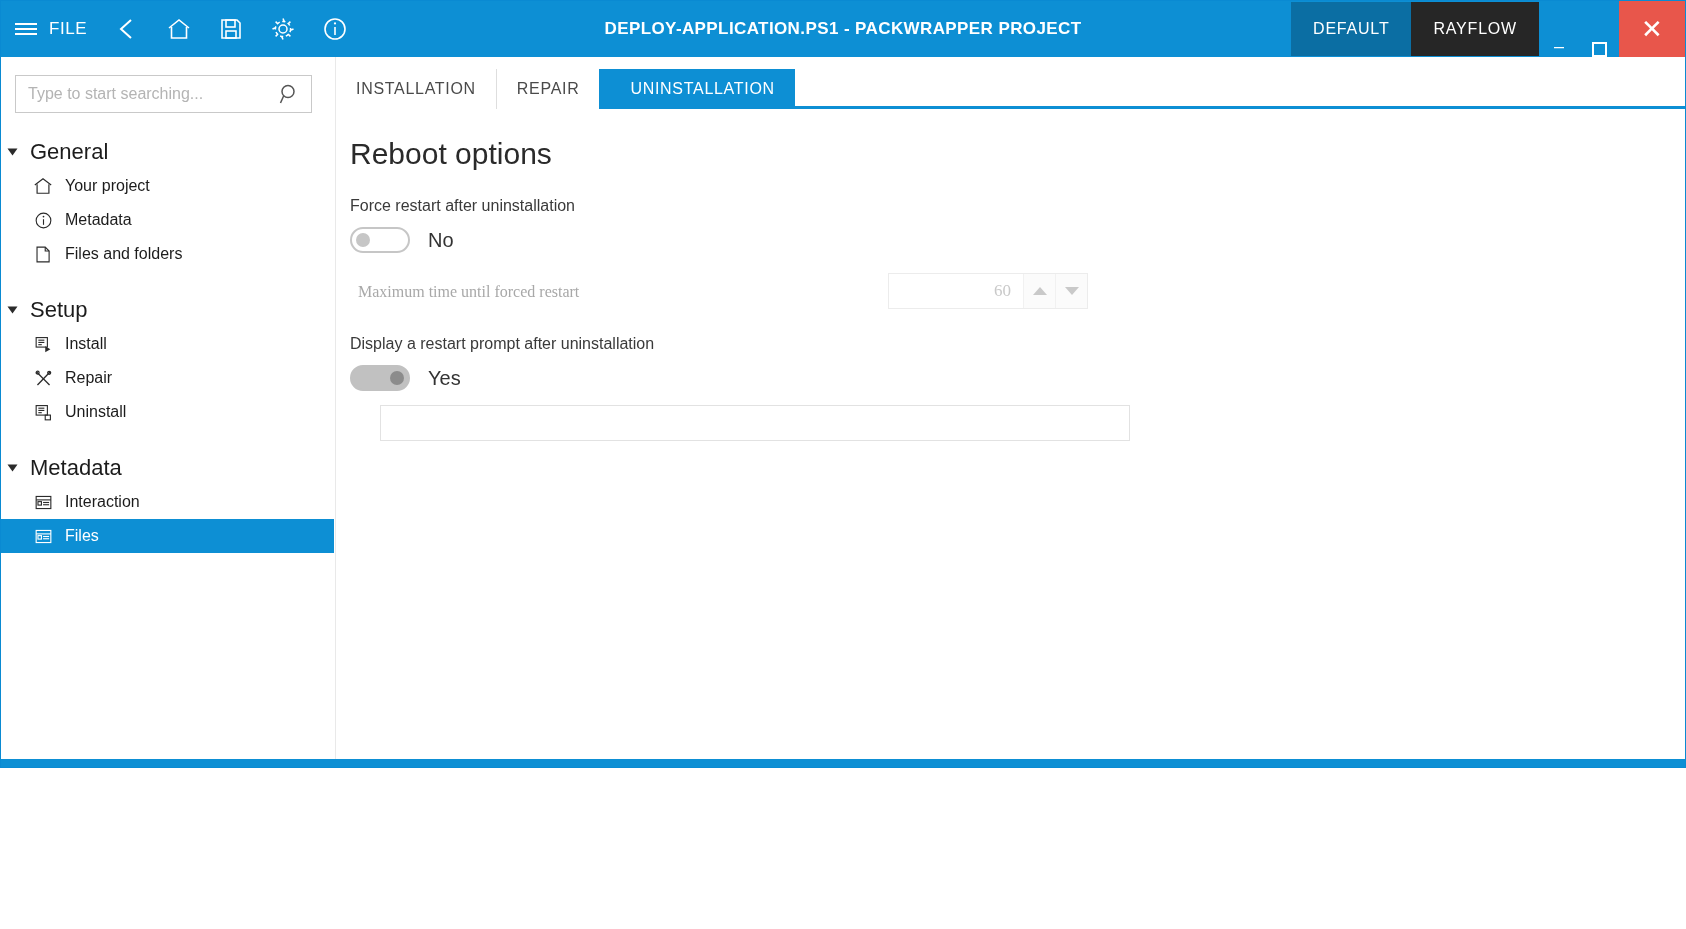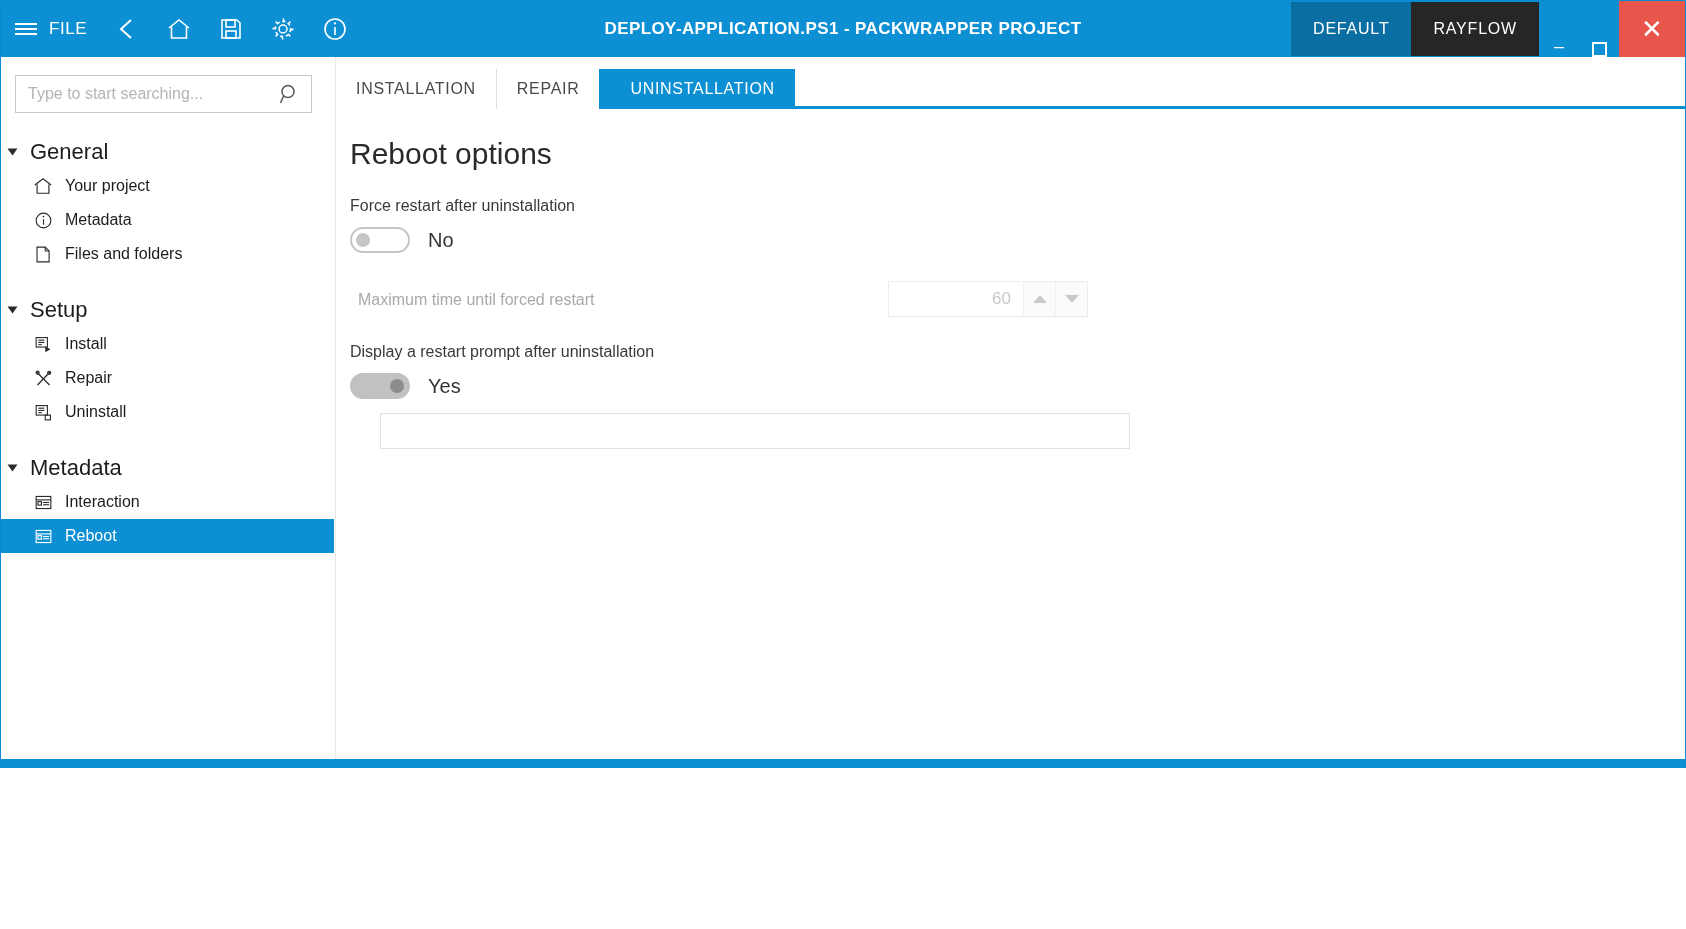--- a/index.html
+++ b/index.html
@@ -180,22 +180,23 @@
   }
   .toggle.on { background: #c1c1c1; border: 2px solid #c1c1c1; }
   .toggle.on .knob {
     position: absolute; right: 4px; top: 4px;
     width: 14px; height: 14px; border-radius: 50%; background: #8c8c8c;
   }
   .toggle-text { font-size: 20px; color: #333; margin-left: 18px; font-weight: 300; }
 
   .spin-row {
     display: flex; align-items: center;
-    margin-top: 28px; padding-left: 8px;
+    margin-top: 20px; padding-left: 8px;
     width: 738px;
+    font-family: Liberation Serif, serif;
   }
   .spin-row .sr-label { flex: 1; font-size: 16px; color: #a8a8a8; line-height: 23px; padding-right: 20px; }
   .spinner {
     width: 200px; height: 36px;
     border: 1px solid #ececec;
     display: flex; align-items: center;
     flex: none;
   }
   .spinner .sval {
     flex: 1; text-align: right; padding-right: 12px;
@@ -437,21 +438,21 @@
         <div class="nav-item selected">
           <span class="ni-ico">
             <svg width="19" height="19" viewBox="0 0 22 22" fill="none" stroke="currentColor" stroke-width="1.3">
               <rect x="2.5" y="4" width="17" height="14"></rect>
                 <line x1="2.5" y1="8" x2="19.5" y2="8"></line>
               <rect x="4.6" y="10" width="4" height="4"></rect>
                 <line x1="10.5" y1="11" x2="17.5" y2="11"></line>
                 <line x1="10.5" y1="13.6" x2="17.5" y2="13.6"></line>
             </svg>
           </span>
-          <span>Reboot</span>
+          <span>Files</span>
         </div>
       </div>
     </div>
 
     <div class="content">
 
       <div class="tabstrip">
         <div class="tab">INSTALLATION</div>
         <div class="tab sep">REPAIR</div>
         <div class="tab active">UNINSTALLATION</div>

